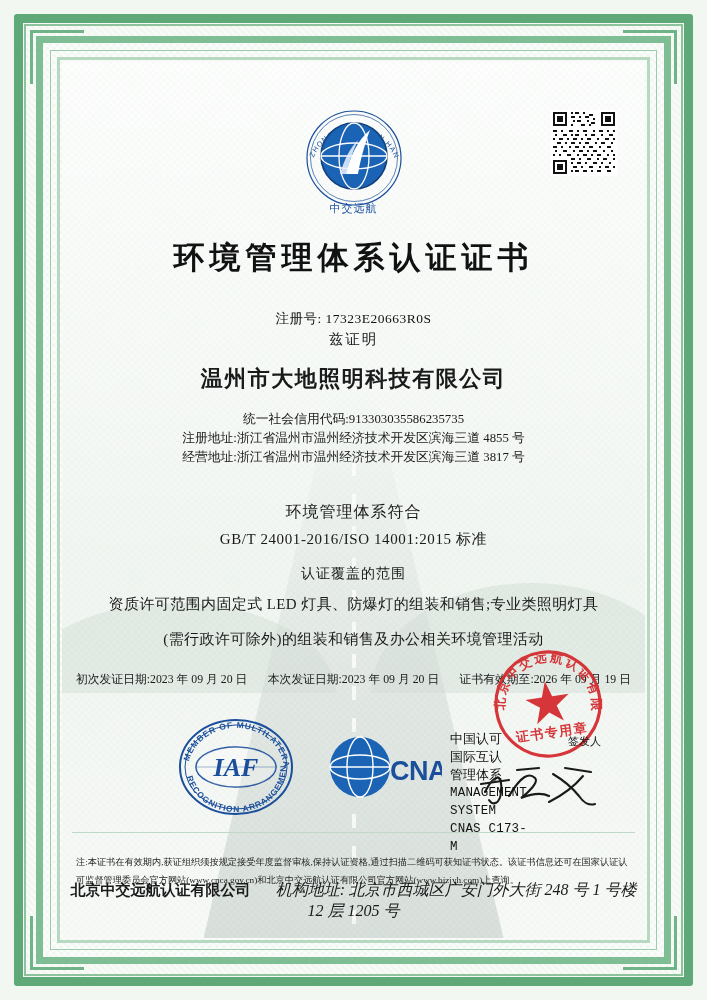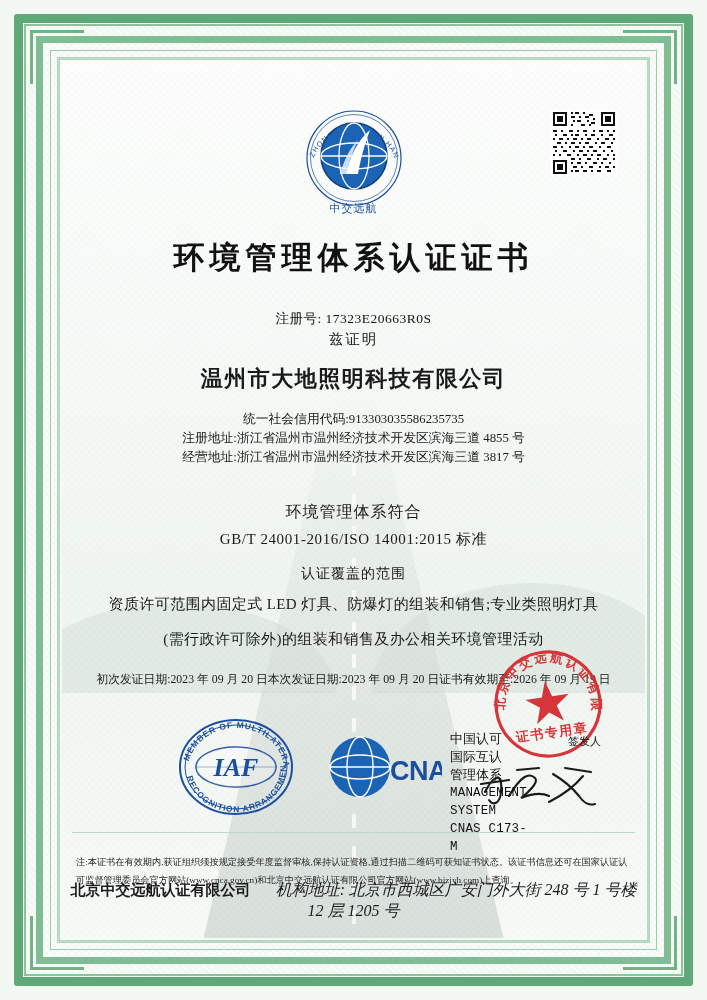--- a/index.html
+++ b/index.html
@@ -239,21 +239,21 @@
     font-size: 15px;
     letter-spacing: 0.4px;
   }
 
   .dates {
     position: absolute;
     left: 0; right: 0;
     top: 610px;
     font-size: 11.8px;
     display: flex;
-    justify-content: center;
+    justify-content: space-between;
     padding: 0 14px;
     box-sizing: border-box;
   }
 
   
   .seal {
     position: absolute;
     right: 38px;
     top: 583px;
     width: 118px;

